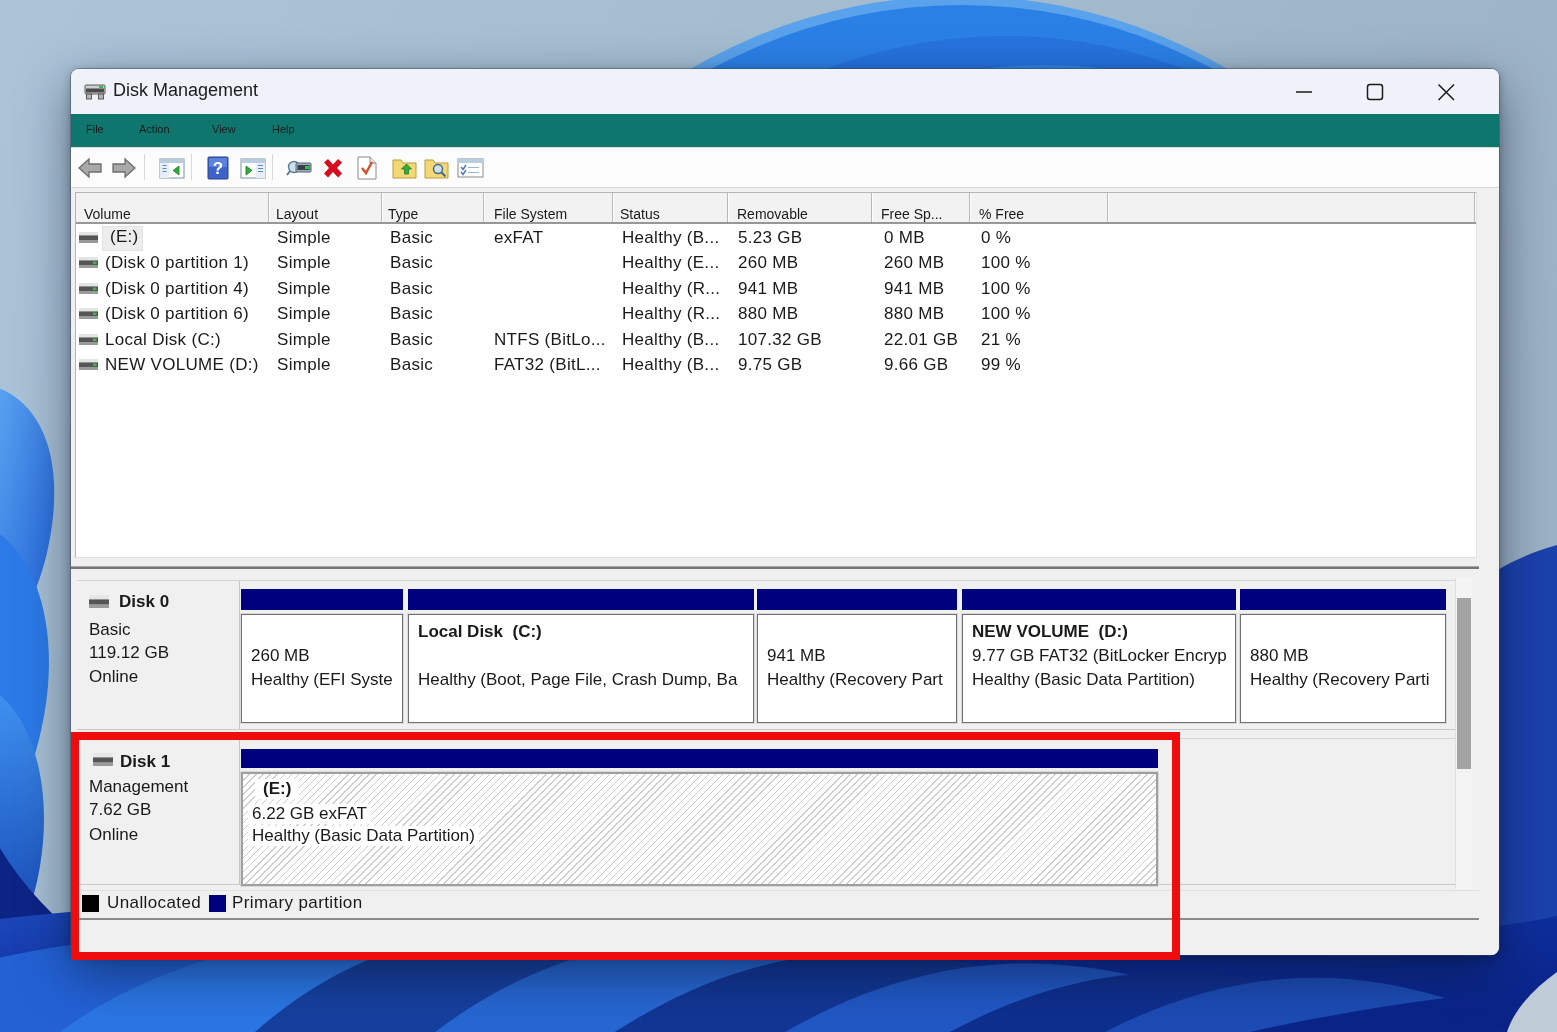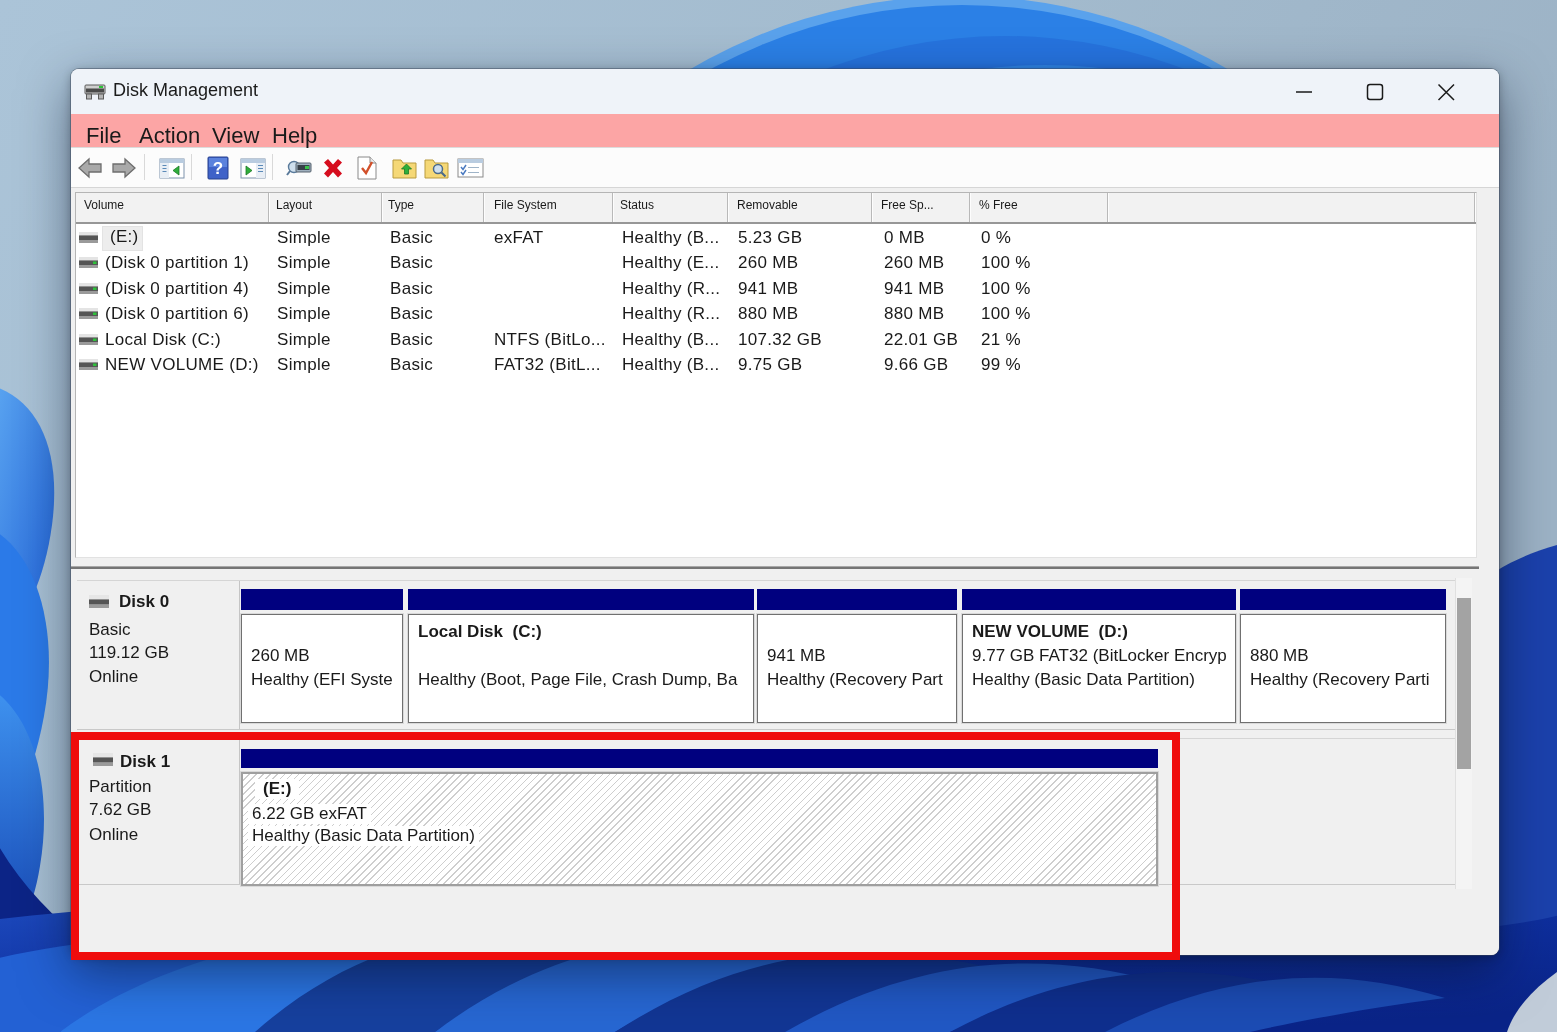--- a/index.html
+++ b/index.html
@@ -2,29 +2,29 @@
 <html><head><meta charset="utf-8">
 <style>
 html,body{margin:0;padding:0;width:1557px;height:1032px;overflow:hidden}
 body{font-family:"Liberation Sans",sans-serif;position:relative;background:#a7c0d4;color:#1a1a1a}
 #wall{position:absolute;left:0;top:0}
 .win{position:absolute;left:71px;top:69px;width:1428px;height:886px;background:#f0f0f0;border-radius:8px;box-shadow:0 0 0 1px rgba(60,70,90,.45),0 18px 50px rgba(5,15,40,.5),0 2px 10px rgba(0,0,0,.28);overflow:hidden}
 .titlebar{position:absolute;left:0;top:0;width:100%;height:45px;background:#eff3f9}
 .title-ico{position:absolute;left:13px;top:13px}
 .title-txt{position:absolute;left:42px;top:11px;font-size:18px;color:#1b1b1b}
 .cap{position:absolute;top:0;height:45px;width:46px}
-.menubar{position:absolute;left:0;top:45px;width:100%;height:33px;background:#fca5a5;border-bottom:1px solid #dcdcdc;font-size:22px}
+.menubar{position:absolute;left:0;top:45px;width:100%;height:33px;background:#0f766e;border-bottom:1px solid #dcdcdc;font-size:11px}
 .menubar span{position:absolute;top:9px}
 .toolbar{position:absolute;left:0;top:79px;width:100%;height:39px;background:#fcfcfc;border-bottom:1px solid #d6d6d6}
 .tsep{position:absolute;top:6px;width:1px;height:26px;background:#d9d9d9}
 .tico{position:absolute;top:8px}
 .content{position:absolute;left:0;top:119px;width:100%;height:767px;background:#f0f0f0}
 .listpane{position:absolute;left:4px;top:4px;width:1400px;height:364px;background:#fff;border:1px solid #b5b5b5;border-right-color:#e2e2e2;border-bottom-color:#e2e2e2}
 .lhead{position:absolute;left:0;top:0;width:100%;height:29px;background:#f2f2f2;border-bottom:2px solid #979797}
-.lhead .ht{position:absolute;top:5px;font-size:12px}
+.lhead .ht{position:absolute;top:13px;font-size:14px}
 .hsep{position:absolute;top:0;width:1px;height:29px;background:#b9b9b9;box-shadow:1px 0 0 #fdfdfd}
 .row{position:absolute;left:0;width:100%;height:26px;font-size:17px;letter-spacing:.3px}
 .row span{position:absolute;top:4px;white-space:nowrap}
 .vico{position:absolute;left:2px;top:8px;width:21px;height:11px}
 .splitter{position:absolute;left:0px;top:378px;width:1408px;height:3px;background:#757575;border-top:1px solid #a8a8a8}
 .bpane{position:absolute;left:0;top:381px;width:1408px;height:386px;background:#f0f0f0;font-size:17px}
 .vline{position:absolute;width:1px;background:#c5c5c5}
 .navy{position:absolute;background:#00007f;height:21px}
 .pbox{position:absolute;background:#fff;border:1px solid #707070;box-shadow:0 0 0 1px #d9d9d9}
 .pbox .tx{position:absolute;left:9px;white-space:nowrap;overflow:hidden}
@@ -342,28 +342,34 @@
           <div class="tx" style="top:31px;width:194px">880 MB</div>
           <div class="tx" style="top:55px;width:194px">Healthy (Recovery Parti</div>
         </div>
         <svg style="position:absolute;left:22px;top:184px" width="20" height="13" viewBox="0 0 20 13">
           <rect x="0" y="0" width="20" height="13" rx="1" fill="#b9b9b9"></rect>
           <rect x="0" y="0" width="20" height="4.5" fill="#e6e6e6"></rect>
           <rect x="0" y="4.5" width="20" height="5" fill="#555"></rect>
           <rect x="0" y="9.5" width="20" height="3.5" fill="#9a9a9a"></rect>
         </svg>
         <div style="position:absolute;left:49px;top:183px" class="b">Disk 1</div>
-        <div style="position:absolute;left:18px;top:208px">Partition</div>
+        <div style="position:absolute;left:18px;top:208px">Management</div>
         <div style="position:absolute;left:18px;top:231px">7.62 GB</div>
         <div style="position:absolute;left:18px;top:256px">Online</div>
         <div class="navy" style="left:170px;top:180px;width:917px;height:19px"></div>
         <div class="hatchbox" style="left:170px;top:203px;width:913px;height:110px">
           <span class="chip b" style="left:12px;top:5px;padding:0 8px">(E:)</span>
           <span class="chip" style="left:5px;top:30px;padding:0 4px">6.22 GB exFAT</span>
           <span class="chip" style="left:5px;top:52px;padding:0 4px">Healthy (Basic Data Partition)</span>
         </div>
+        <div class="legend">
+          <div class="lsq" style="left:11px;background:#000"></div>
+          <span style="position:absolute;left:36px;top:2px">Unallocated</span>
+          <div class="lsq" style="left:138px;background:#00007f"></div>
+          <span style="position:absolute;left:161px;top:2px">Primary partition</span>
+        </div>
         <div class="scroll">
           <div class="thumb" style="top:20px;height:171px"></div>
         </div>
       </div>
   </div>
 </div>
 <div class="redrect"></div>
 
 </body></html>

